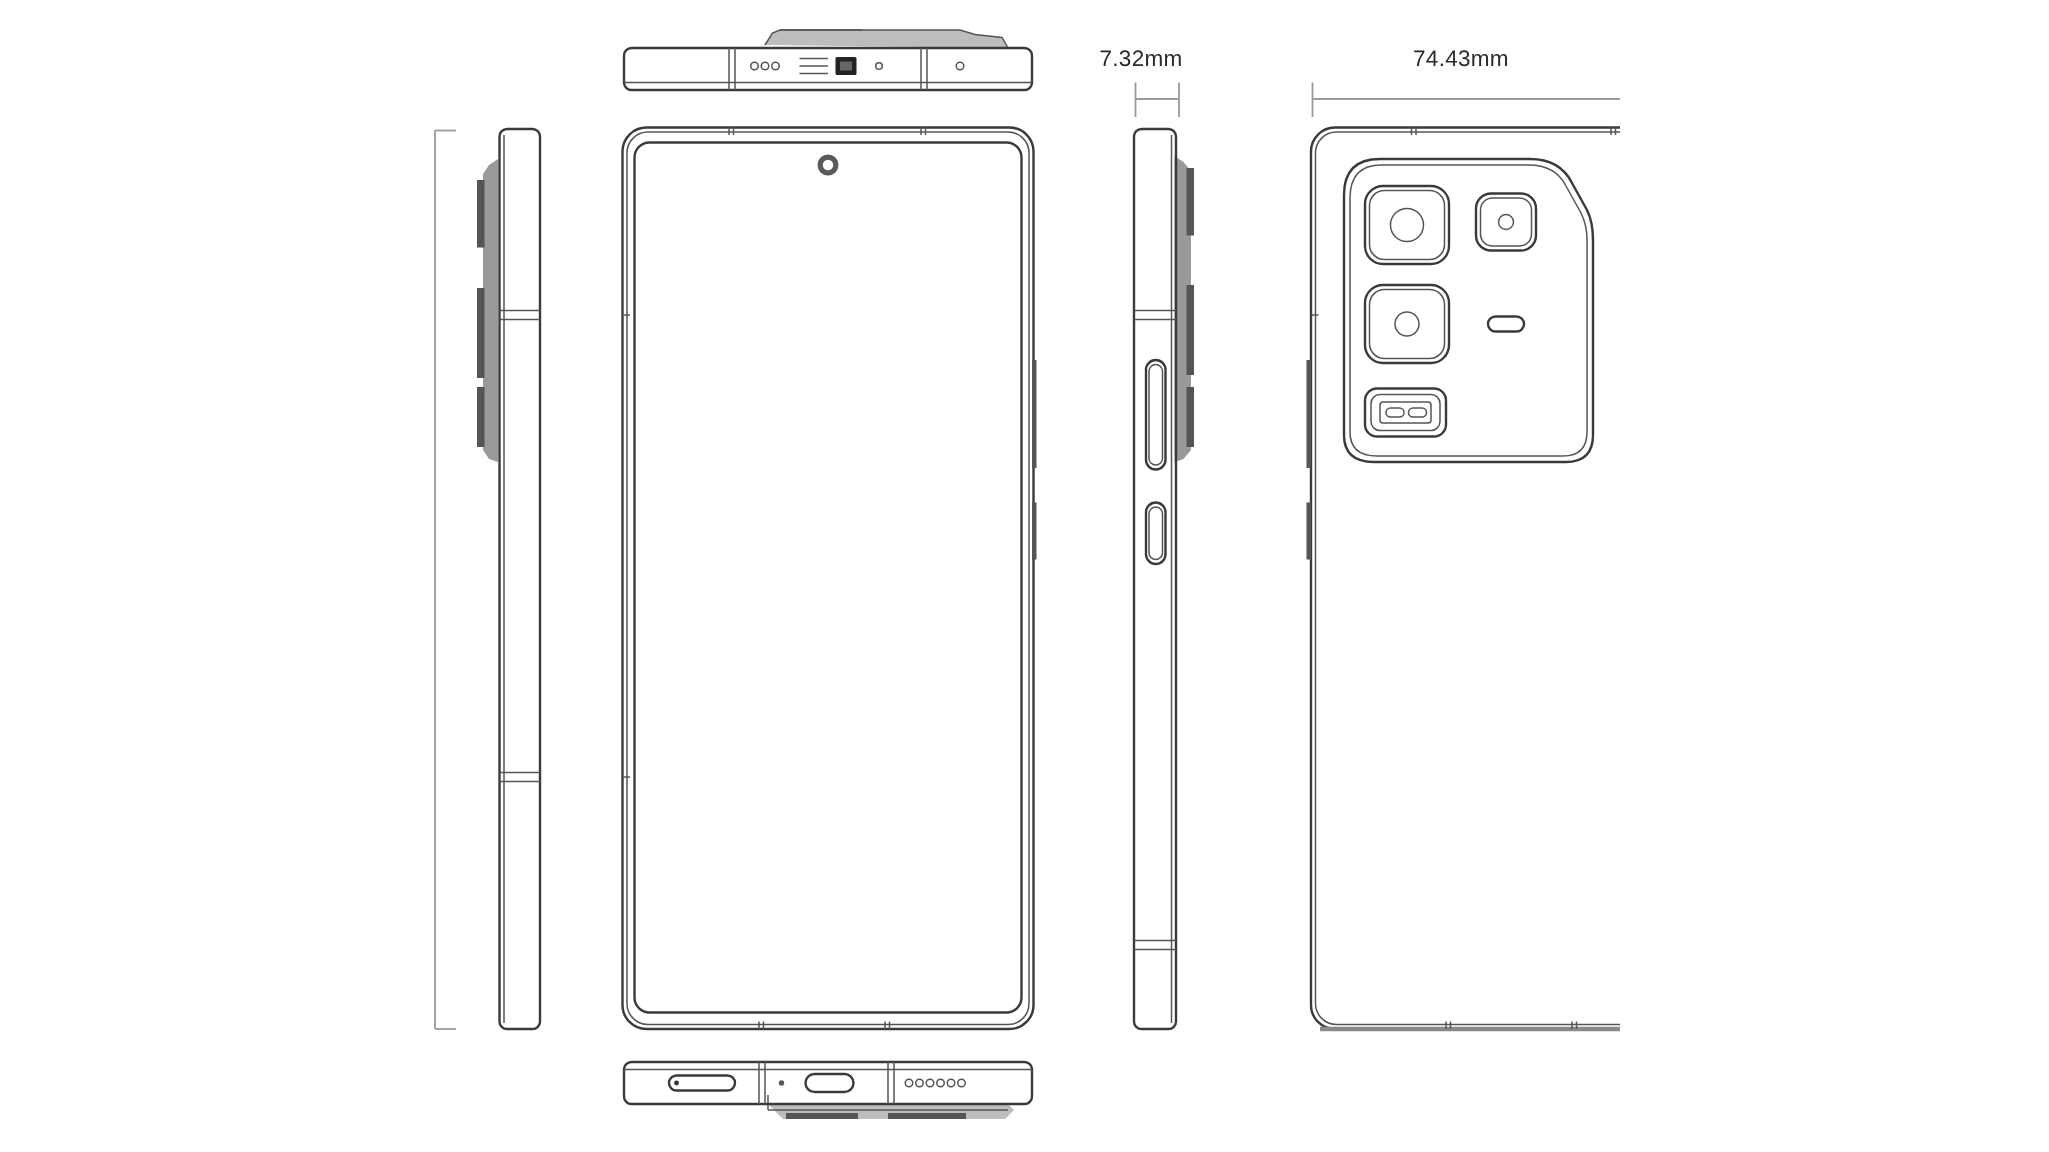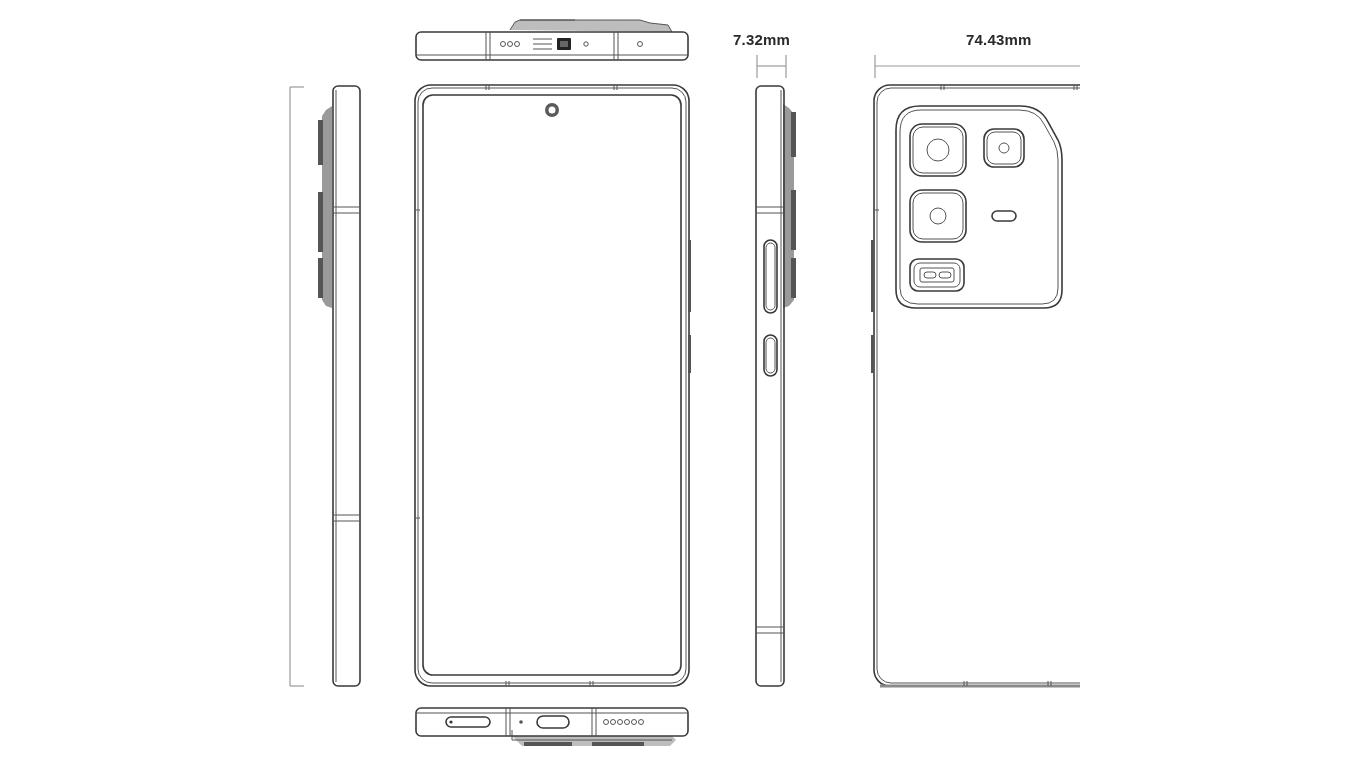--- a/index.html
+++ b/index.html
@@ -1,20 +1,20 @@
 <!DOCTYPE html>
 <html><head>
 <meta charset="utf-8">
 <style>
   html, body { margin: 0; padding: 0; background: #ffffff; }
   body { width: 1366px; height: 768px; overflow: hidden; position: relative; font-family: "Liberation Sans", sans-serif; }
   .canvas { position: absolute; left: 0; top: 0; width: 1366px; height: 768px; }
-  .dim-label { position: absolute; font-family: "Liberation Sans", sans-serif; font-weight: bold; font-size: 15px; color: #2a2a2a; letter-spacing: 0.2px; }
+  .dim-label { position: absolute; font-family: "Liberation Sans", sans-serif; font-weight: normal; font-size: 15px; color: #2a2a2a; letter-spacing: 0.2px; }
   #dim-thickness { left: 733px; top: 31px; }
-  #dim-width { left: 966px; top: 31px; }
+  #dim-width { left: 942px; top: 31px; }
   svg .ln { fill: none; stroke: #3a3a3a; stroke-width: 1.6; }
   svg .ln-thin { fill: none; stroke: #555; stroke-width: 1; }
   svg .ln-grey { fill: none; stroke: #9a9a9a; stroke-width: 1.2; }
   svg .fill-dark { fill: #555; }
   svg .fill-grey { fill: #9a9a9a; }
   svg .fill-light { fill: #bdbdbd; }
 </style>
 </head>
 <body>
 

